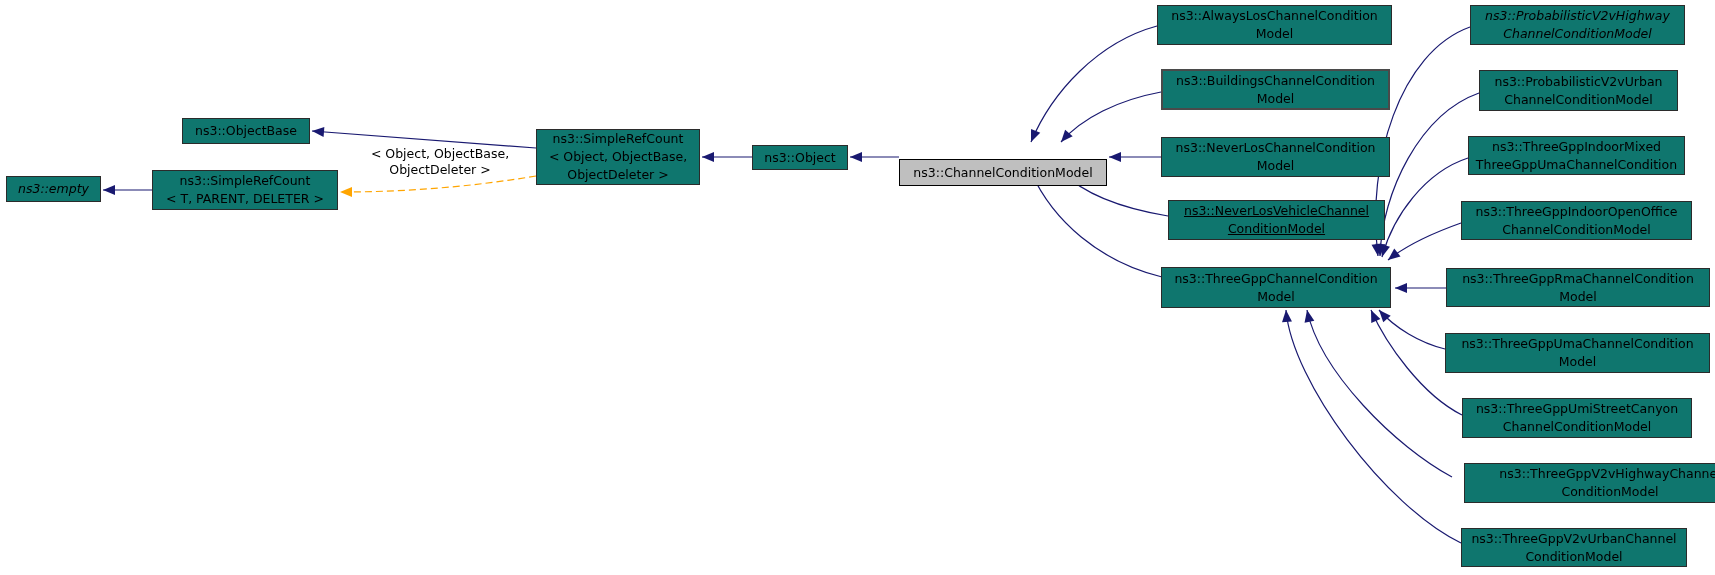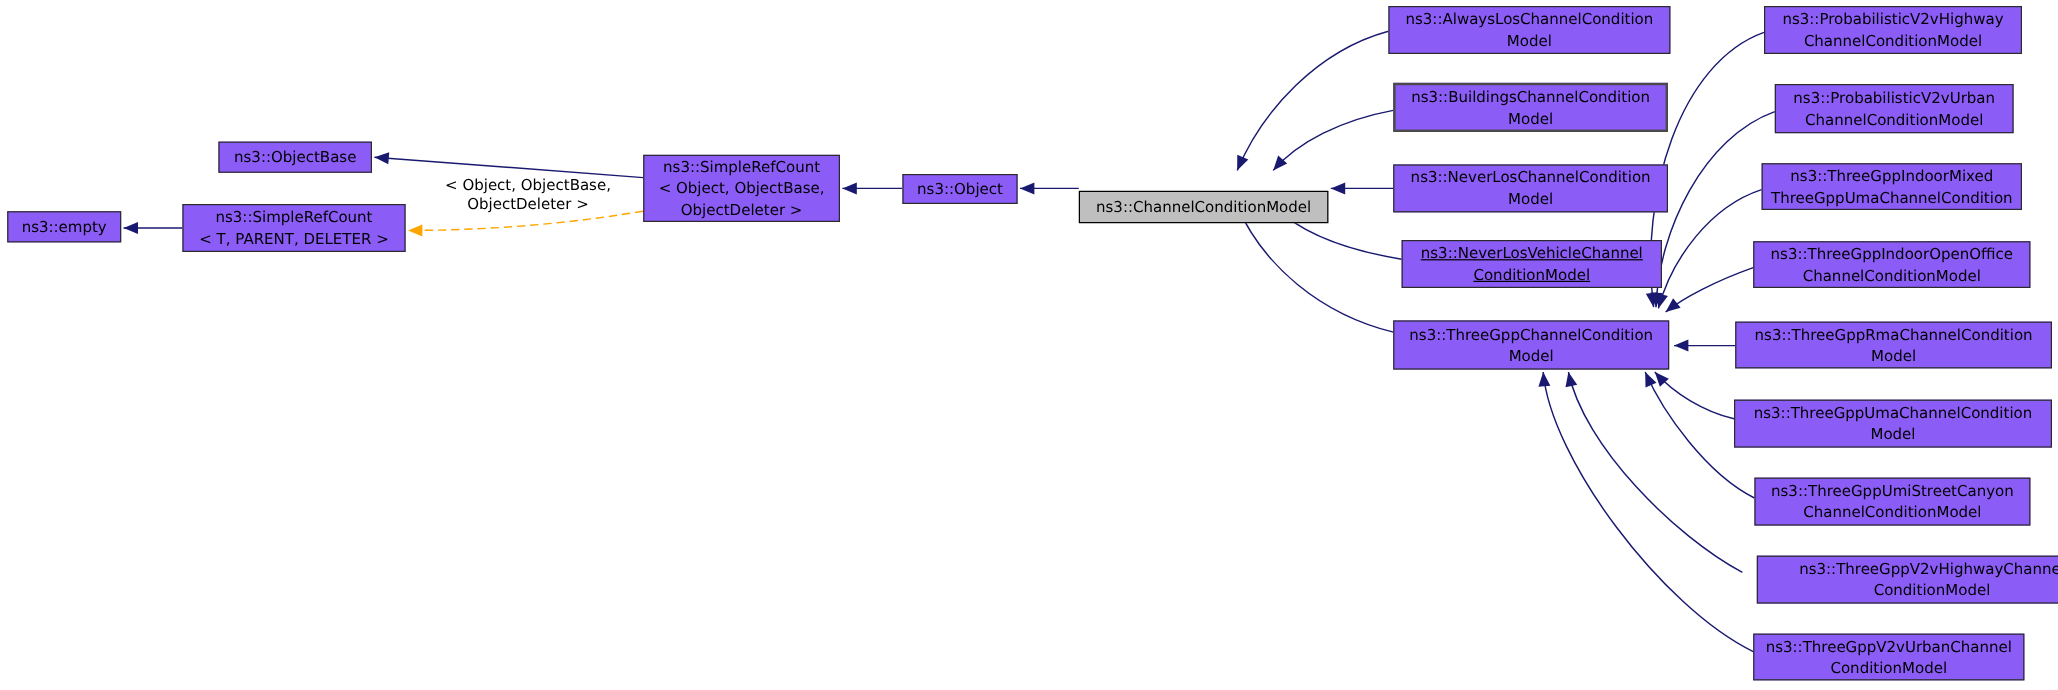--- a/index.html
+++ b/index.html
@@ -13,21 +13,21 @@
   }
   #edges {
     position: absolute;
     left: 0; top: 0;
     width: 1715px; height: 575px;
     pointer-events: none;
   }
   .node {
     position: absolute;
     box-sizing: border-box;
-    background: #8b5cf6;
+    background: #0f766e;
     border: 1px solid #2b2b2b;
     color: #000000;
     font-size: 12.5px;
     line-height: 18px;
     display: flex;
     align-items: center;
     justify-content: center;
     text-align: center;
     white-space: pre-line;
     cursor: pointer;
@@ -93,21 +93,21 @@
     <path class="edge" d="M1446,288 L1395,288" marker-end="url(#arrow-blue)"></path>
     <path class="edge" d="M1445,349 C1420,343 1395,328 1379,310" marker-end="url(#arrow-blue)"></path>
     <path class="edge" d="M1462,415 C1422,395 1386,344 1371,310" marker-end="url(#arrow-blue)"></path>
     <path class="edge" d="M1452,477 C1396,447 1320,372 1307,310" marker-end="url(#arrow-blue)"></path>
     <path class="edge" d="M1461,543 C1385,506 1292,382 1286,310" marker-end="url(#arrow-blue)"></path>
   </svg>
 
   <div class="edge-label" style="left:355px; top:146px; width:170px;">&lt; Object, ObjectBase,
 ObjectDeleter &gt;</div>
 
-  <div class="node" style="left:6px; top:176px; width:95px; height:26px;">ns3::empty</div>
+  <div class="node" style="left:6px; top:176px; width:95px; height:26px;font-style:italic;">ns3::empty</div>
 
   <div class="node" style="left:152px; top:170px; width:186px; height:40px;">ns3::SimpleRefCount
 &lt; T, PARENT, DELETER &gt;</div>
 
   <div class="node" style="left:182px; top:118px; width:128px; height:26px;">ns3::ObjectBase</div>
 
   <div class="node" style="left:536px; top:129px; width:164px; height:56px;">ns3::SimpleRefCount
 &lt; Object, ObjectBase,
 ObjectDeleter &gt;</div>
 
@@ -123,21 +123,21 @@
 
   <div class="node" style="left:1161px; top:137px; width:229px; height:40px;">ns3::NeverLosChannelCondition
 Model</div>
 
   <div class="node" style="left:1168px; top:200px; width:217px; height:40px;text-decoration:underline;">ns3::NeverLosVehicleChannel
 ConditionModel</div>
 
   <div class="node" style="left:1161px; top:267px; width:230px; height:41px;">ns3::ThreeGppChannelCondition
 Model</div>
 
-  <div class="node" style="left:1470px; top:5px; width:215px; height:40px;">ns3::ProbabilisticV2vHighway
+  <div class="node" style="left:1470px; top:5px; width:215px; height:40px;font-style:italic;">ns3::ProbabilisticV2vHighway
 ChannelConditionModel</div>
 
   <div class="node" style="left:1479px; top:70px; width:199px; height:41px;">ns3::ProbabilisticV2vUrban
 ChannelConditionModel</div>
 
   <div class="node" style="left:1468px; top:136px; width:217px; height:39px;">ns3::ThreeGppIndoorMixed
 ThreeGppUmaChannelCondition</div>
 
   <div class="node" style="left:1461px; top:201px; width:231px; height:39px;">ns3::ThreeGppIndoorOpenOffice
 ChannelConditionModel</div>

